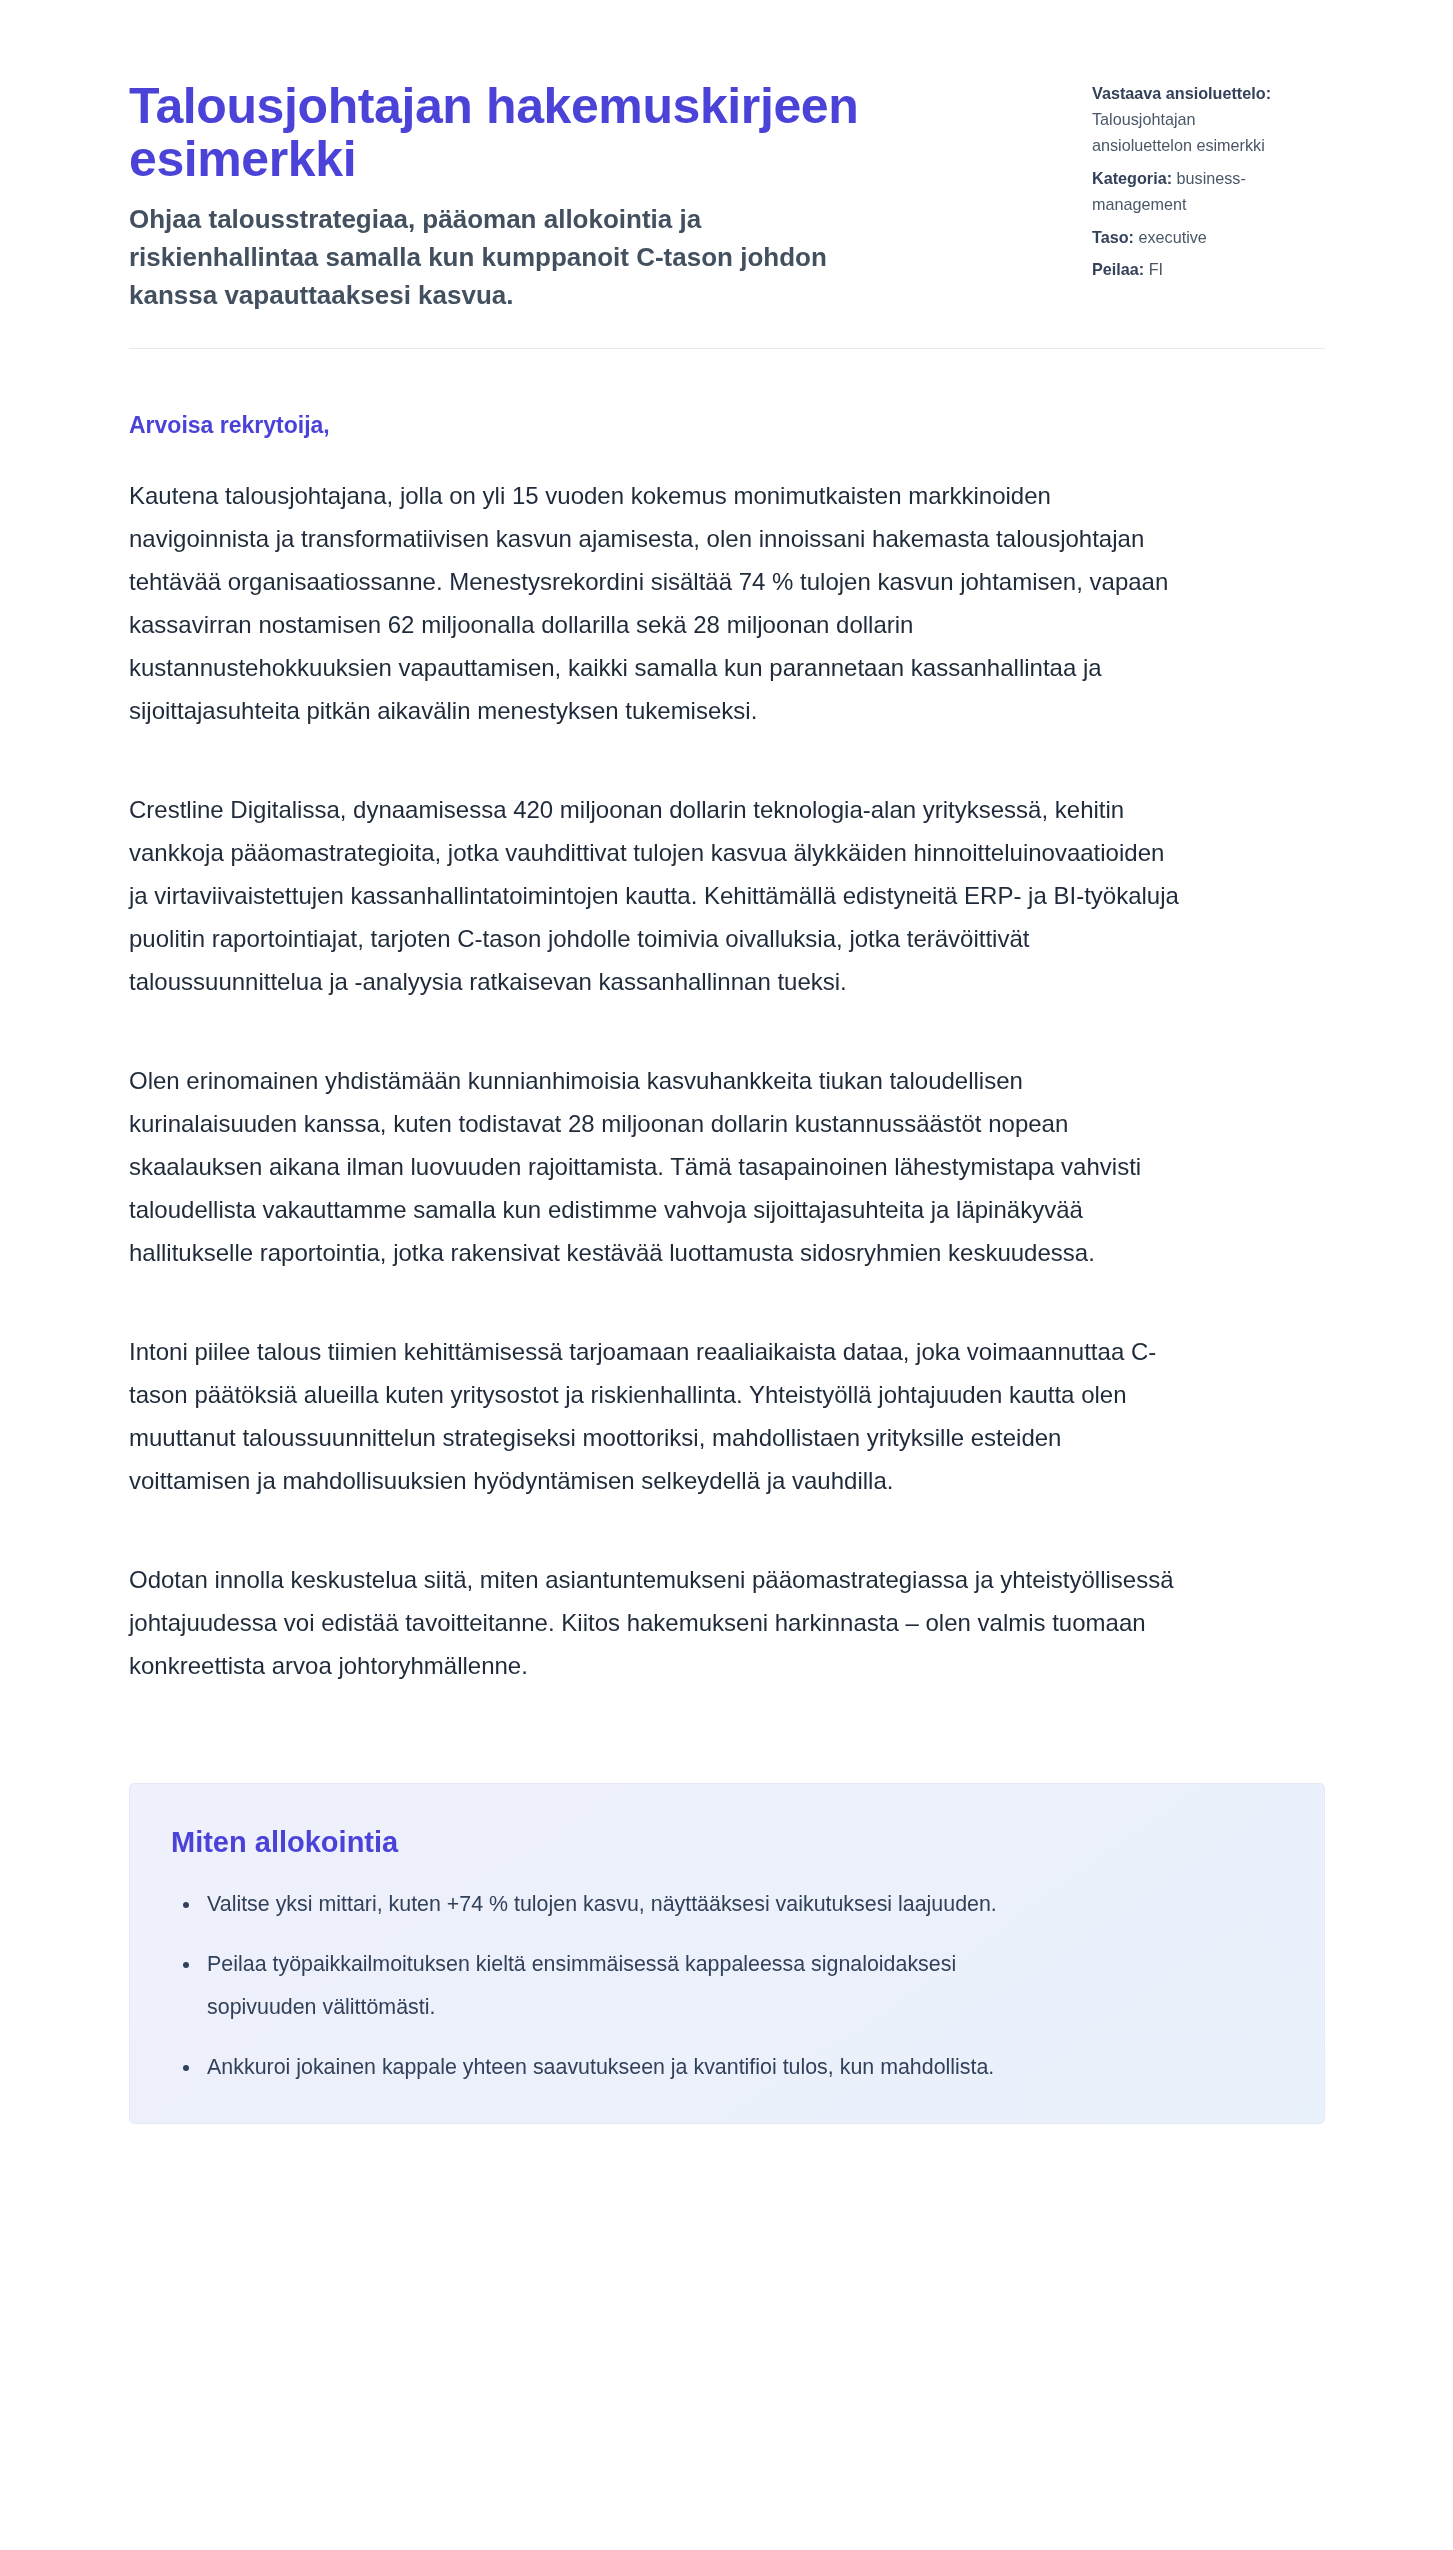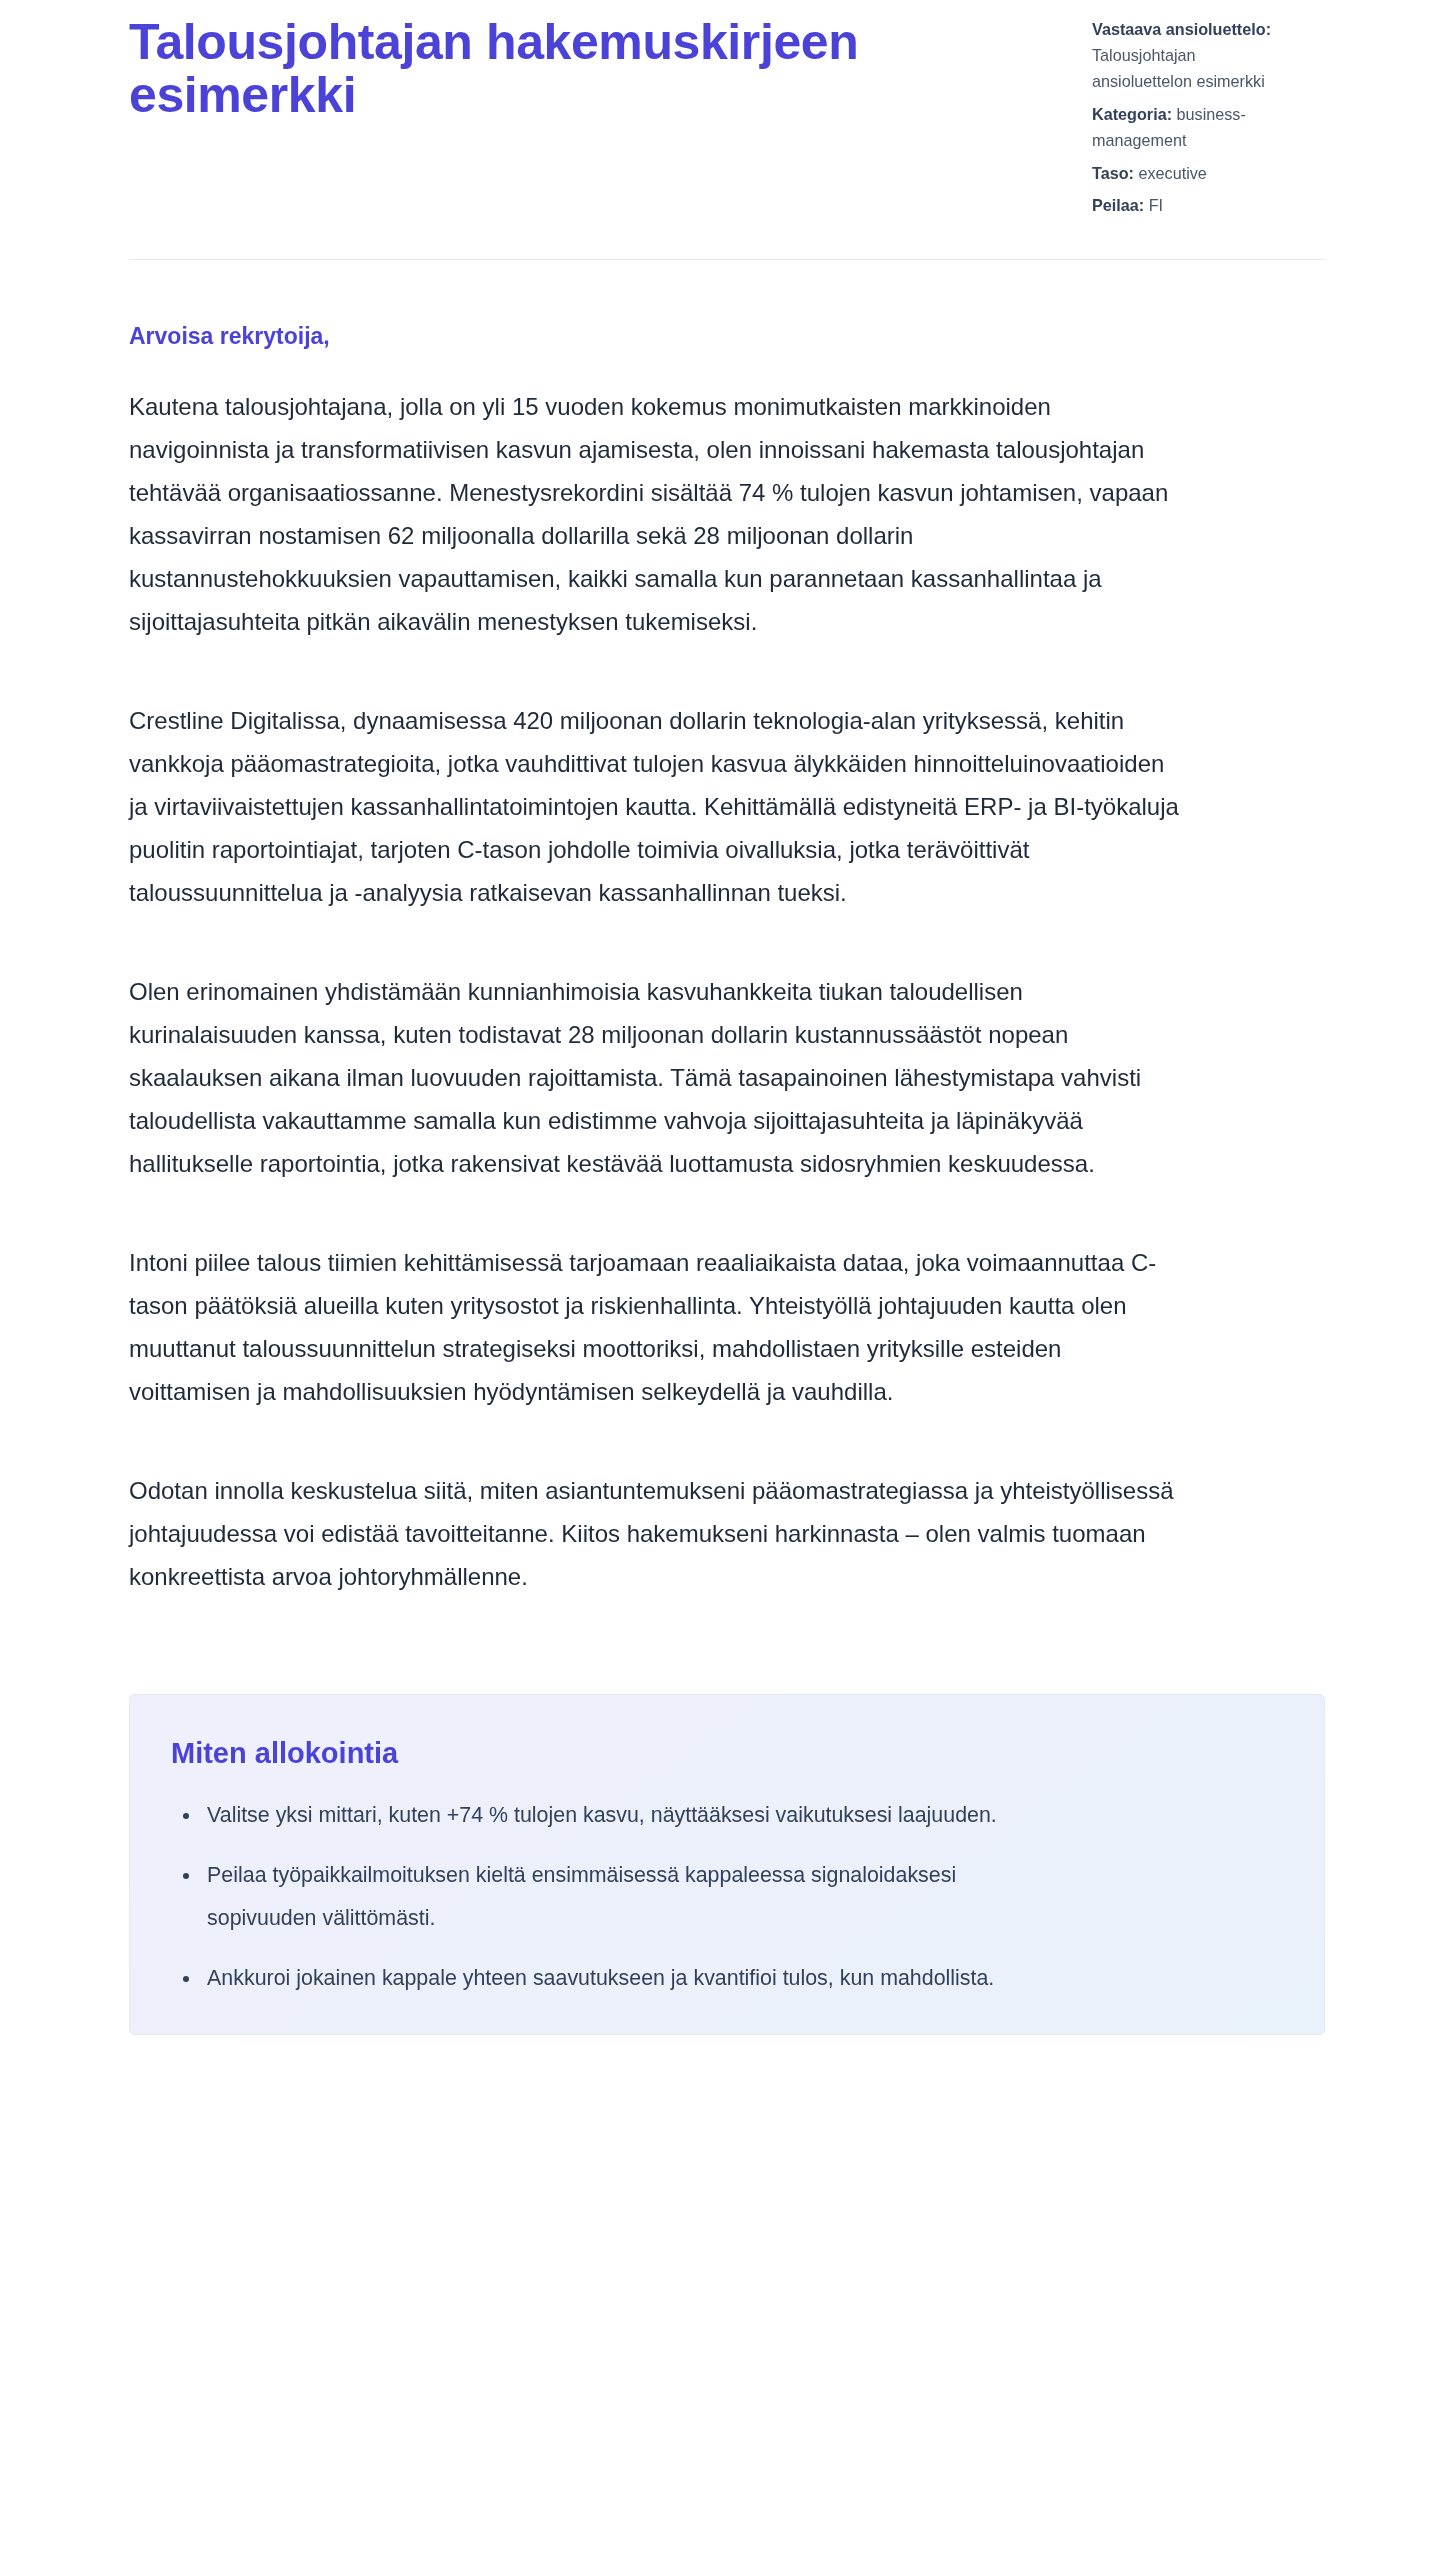--- a/index.html
+++ b/index.html
@@ -5,21 +5,22 @@
   * { margin: 0; padding: 0; box-sizing: border-box; }
   html, body { background: #ffffff; }
   body {
     width: 1454px;
     min-height: 2550px;
     font-family: "Liberation Sans", "DejaVu Sans", sans-serif;
     color: #1f2a3a;
   }
   .container {
     width: 1196px;
-    margin: 16px auto;
+    margin: 0 auto;
+    padding-top: 80px;
   }
   
   .header { display: flex; justify-content: space-between; align-items: flex-start; }
   .header-left { width: 847px; }
   h1.title {
     font-size: 50px;
     line-height: 53px;
     font-weight: 700;
     color: #4b42d8;
     letter-spacing: -0.4px;
@@ -127,20 +128,23 @@
 </style>
 </head>
 <body>
 
 <div class="container">
 
   <header class="header">
     <div class="header-left">
       <h1 class="title">Talousjohtajan hakemuskirjeen
 esimerkki</h1>
+      <p class="subtitle">Ohjaa talousstrategiaa, pääoman allokointia ja
+riskienhallintaa samalla kun kumppanoit C-tason johdon
+kanssa vapauttaaksesi kasvua.</p>
     </div>
     <aside class="meta">
       <div class="meta-row">
         <span class="meta-label">Vastaava ansioluettelo:</span>
         <span class="meta-value">Talousjohtajan
 ansioluettelon esimerkki</span>
       </div>
       <div class="meta-row">
         <span class="meta-label">Kategoria:</span>
         <span class="meta-value">business-

